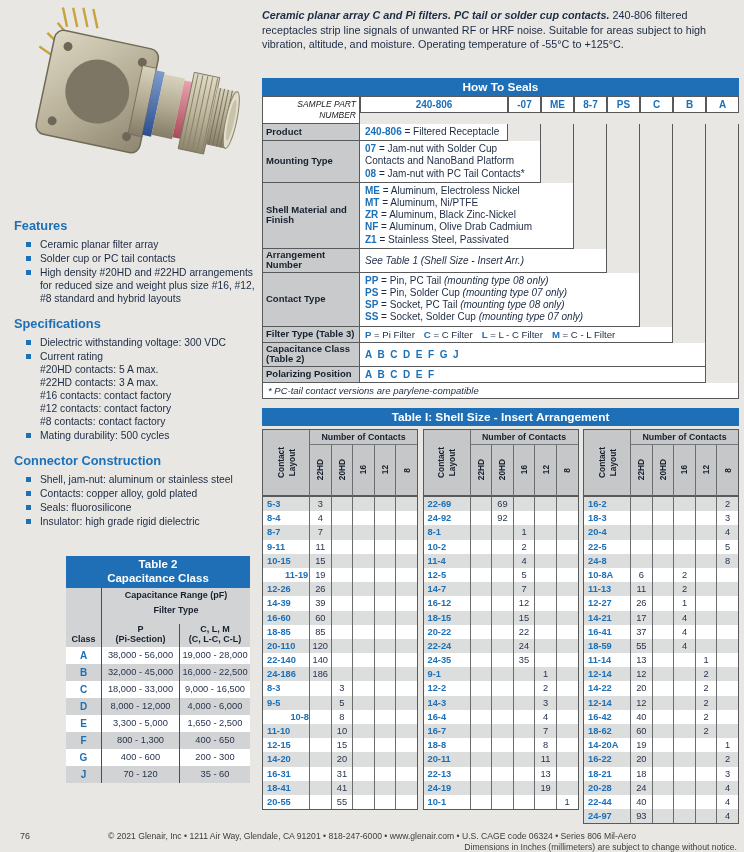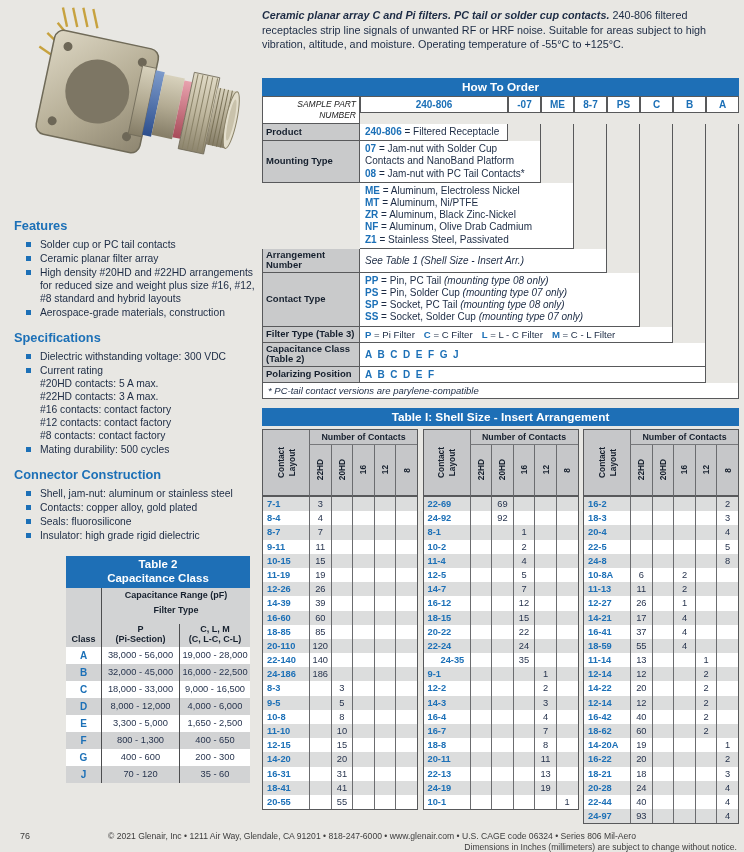--- a/index.html
+++ b/index.html
@@ -170,21 +170,21 @@
       </g>
     </g>
   </svg>
 
   <p class="intro">
     <span class="lead">Ceramic planar array C and Pi filters. PC tail or solder cup contacts.</span>
     <span>240-806 filtered receptacles strip line signals of unwanted RF or HRF noise.  Suitable for areas subject to high vibration, altitude, and moisture. Operating temperature of -55°C to +125°C.</span>
   </p>
 
   <div class="hto">
-    <div class="bar">How To Order</div>
+    <div class="bar">How To Seals</div>
     <div class="hto-grid">
         <div class="hto-sample-label" style="grid-area: 1 / 1;">SAMPLE PART NUMBER</div>
         <div class="hto-sample" style="grid-area: 1 / 2;">240-806</div>
         <div class="hto-sample" style="grid-area: 1 / 3;">-07</div>
         <div class="hto-sample" style="grid-area: 1 / 4;">ME</div>
         <div class="hto-sample" style="grid-area: 1 / 5;">8-7</div>
         <div class="hto-sample" style="grid-area: 1 / 6;">PS</div>
         <div class="hto-sample" style="grid-area: 1 / 7;">C</div>
         <div class="hto-sample" style="grid-area: 1 / 8;">B</div>
         <div class="hto-sample" style="grid-area: 1 / 9;">A</div>
@@ -203,20 +203,21 @@
         <div class="hto-content" style="grid-area: 3 / 2 / auto / span 2;">
           <div class="line" style="white-space: normal;"><span class="code">07</span> = Jam-nut with Solder Cup Contacts and NanoBand Platform</div>
           <div class="line"><span class="code">08</span> = Jam-nut with PC Tail Contacts*</div>
         </div>
         <div class="hto-vcol" style="grid-area: 3 / 4;"></div>
         <div class="hto-vcol" style="grid-area: 3 / 5;"></div>
         <div class="hto-vcol" style="grid-area: 3 / 6;"></div>
         <div class="hto-vcol" style="grid-area: 3 / 7;"></div>
         <div class="hto-vcol" style="grid-area: 3 / 8;"></div>
         <div class="hto-vcol" style="grid-area: 3 / 9;"></div>
+        <div class="hto-label" style="grid-area: 4 / 1;">Shell Material and Finish</div>
         <div class="hto-content" style="grid-area: 4 / 2 / auto / span 3;">
           <div class="line"><span class="code">ME</span> = Aluminum, Electroless Nickel</div>
           <div class="line"><span class="code">MT</span> = Aluminum, Ni/PTFE</div>
           <div class="line"><span class="code">ZR</span> = Aluminum, Black Zinc-Nickel</div>
           <div class="line"><span class="code">NF</span> = Aluminum, Olive Drab Cadmium</div>
           <div class="line"><span class="code">Z1</span> = Stainless Steel, Passivated</div>
         </div>
         <div class="hto-vcol" style="grid-area: 4 / 5;"></div>
         <div class="hto-vcol" style="grid-area: 4 / 6;"></div>
         <div class="hto-vcol" style="grid-area: 4 / 7;"></div>
@@ -256,39 +257,33 @@
         <div class="hto-foot" style="grid-row: 10;">* PC-tail contact versions are parylene-compatible</div>
       </div>
   </div>
 
   <div class="leftcol">
     <h3>Features</h3>
     <ul>
         <li>
           <span class="bullet"></span>
           <span class="li-text">
+            <div>Ceramic planar filter array</div>
+          </span>
+        </li>
+        <li>
+          <span class="bullet"></span>
+          <span class="li-text">
             <div>Solder cup or PC tail contacts</div>
           </span>
         </li>
         <li>
           <span class="bullet"></span>
           <span class="li-text">
-            <div>Ceramic planar filter array</div>
-          </span>
-        </li>
-        <li>
-          <span class="bullet"></span>
-          <span class="li-text">
             <div>High density #20HD and #22HD arrangements for reduced size and weight plus size #16, #12, #8 standard and hybrid layouts</div>
-          </span>
-        </li>
-        <li>
-          <span class="bullet"></span>
-          <span class="li-text">
-            <div>Aerospace-grade materials, construction</div>
           </span>
         </li>
       </ul>
     <h3>Specifications</h3>
     <ul>
         <li>
           <span class="bullet"></span>
           <span class="li-text">
             <div>Dielectric withstanding voltage: 300 VDC</div>
           </span>
@@ -403,21 +398,21 @@
           </div>
           <div class="t1-size" style="grid-area: 2 / 4;">
             <span class="vtext">16</span>
           </div>
           <div class="t1-size" style="grid-area: 2 / 5;">
             <span class="vtext">12</span>
           </div>
           <div class="t1-size" style="grid-area: 2 / 6;">
             <span class="vtext">8</span>
           </div>
-          <div class="t1-lay grow" style="grid-area: 3 / 1;">7-1</div>
+          <div class="t1-lay grow" style="grid-area: 3 / 1;">5-3</div>
           <div class="t1-val grow" style="grid-area: 3 / 2;">3</div>
           <div class="t1-val grow" style="grid-area: 3 / 3;"></div>
           <div class="t1-val grow" style="grid-area: 3 / 4;"></div>
           <div class="t1-val grow" style="grid-area: 3 / 5;"></div>
           <div class="t1-val grow" style="grid-area: 3 / 6;"></div>
           <div class="t1-lay" style="grid-area: 4 / 1;">8-4</div>
           <div class="t1-val" style="grid-area: 4 / 2;">4</div>
           <div class="t1-val" style="grid-area: 4 / 3;"></div>
           <div class="t1-val" style="grid-area: 4 / 4;"></div>
           <div class="t1-val" style="grid-area: 4 / 5;"></div>
@@ -433,21 +428,21 @@
           <div class="t1-val" style="grid-area: 6 / 3;"></div>
           <div class="t1-val" style="grid-area: 6 / 4;"></div>
           <div class="t1-val" style="grid-area: 6 / 5;"></div>
           <div class="t1-val" style="grid-area: 6 / 6;"></div>
           <div class="t1-lay grow" style="grid-area: 7 / 1;">10-15</div>
           <div class="t1-val grow" style="grid-area: 7 / 2;">15</div>
           <div class="t1-val grow" style="grid-area: 7 / 3;"></div>
           <div class="t1-val grow" style="grid-area: 7 / 4;"></div>
           <div class="t1-val grow" style="grid-area: 7 / 5;"></div>
           <div class="t1-val grow" style="grid-area: 7 / 6;"></div>
-          <div class="t1-lay" style="grid-area: 8 / 1;">11-19</div>
+          <div class="t1-lay" style="grid-area: 8 / 1; margin-left: 18px;">11-19</div>
           <div class="t1-val" style="grid-area: 8 / 2;">19</div>
           <div class="t1-val" style="grid-area: 8 / 3;"></div>
           <div class="t1-val" style="grid-area: 8 / 4;"></div>
           <div class="t1-val" style="grid-area: 8 / 5;"></div>
           <div class="t1-val" style="grid-area: 8 / 6;"></div>
           <div class="t1-lay grow" style="grid-area: 9 / 1;">12-26</div>
           <div class="t1-val grow" style="grid-area: 9 / 2;">26</div>
           <div class="t1-val grow" style="grid-area: 9 / 3;"></div>
           <div class="t1-val grow" style="grid-area: 9 / 4;"></div>
           <div class="t1-val grow" style="grid-area: 9 / 5;"></div>
@@ -493,21 +488,21 @@
           <div class="t1-val" style="grid-area: 16 / 3;">3</div>
           <div class="t1-val" style="grid-area: 16 / 4;"></div>
           <div class="t1-val" style="grid-area: 16 / 5;"></div>
           <div class="t1-val" style="grid-area: 16 / 6;"></div>
           <div class="t1-lay grow" style="grid-area: 17 / 1;">9-5</div>
           <div class="t1-val grow" style="grid-area: 17 / 2;"></div>
           <div class="t1-val grow" style="grid-area: 17 / 3;">5</div>
           <div class="t1-val grow" style="grid-area: 17 / 4;"></div>
           <div class="t1-val grow" style="grid-area: 17 / 5;"></div>
           <div class="t1-val grow" style="grid-area: 17 / 6;"></div>
-          <div class="t1-lay" style="grid-area: 18 / 1;">10-8</div>
+          <div class="t1-lay" style="grid-area: 18 / 1; text-align: right;">10-8</div>
           <div class="t1-val" style="grid-area: 18 / 2;"></div>
           <div class="t1-val" style="grid-area: 18 / 3;">8</div>
           <div class="t1-val" style="grid-area: 18 / 4;"></div>
           <div class="t1-val" style="grid-area: 18 / 5;"></div>
           <div class="t1-val" style="grid-area: 18 / 6;"></div>
           <div class="t1-lay grow" style="grid-area: 19 / 1;">11-10</div>
           <div class="t1-val grow" style="grid-area: 19 / 2;"></div>
           <div class="t1-val grow" style="grid-area: 19 / 3;">10</div>
           <div class="t1-val grow" style="grid-area: 19 / 4;"></div>
           <div class="t1-val grow" style="grid-area: 19 / 5;"></div>
@@ -623,21 +618,21 @@
           <div class="t1-val" style="grid-area: 12 / 3;"></div>
           <div class="t1-val" style="grid-area: 12 / 4;">22</div>
           <div class="t1-val" style="grid-area: 12 / 5;"></div>
           <div class="t1-val" style="grid-area: 12 / 6;"></div>
           <div class="t1-lay grow" style="grid-area: 13 / 1;">22-24</div>
           <div class="t1-val grow" style="grid-area: 13 / 2;"></div>
           <div class="t1-val grow" style="grid-area: 13 / 3;"></div>
           <div class="t1-val grow" style="grid-area: 13 / 4;">24</div>
           <div class="t1-val grow" style="grid-area: 13 / 5;"></div>
           <div class="t1-val grow" style="grid-area: 13 / 6;"></div>
-          <div class="t1-lay" style="grid-area: 14 / 1; margin-left: 13px;">24-35</div>
+          <div class="t1-lay" style="grid-area: 14 / 1;">24-35</div>
           <div class="t1-val" style="grid-area: 14 / 2;"></div>
           <div class="t1-val" style="grid-area: 14 / 3;"></div>
           <div class="t1-val" style="grid-area: 14 / 4;">35</div>
           <div class="t1-val" style="grid-area: 14 / 5;"></div>
           <div class="t1-val" style="grid-area: 14 / 6;"></div>
           <div class="t1-lay grow" style="grid-area: 15 / 1;">9-1</div>
           <div class="t1-val grow" style="grid-area: 15 / 2;"></div>
           <div class="t1-val grow" style="grid-area: 15 / 3;"></div>
           <div class="t1-val grow" style="grid-area: 15 / 4;"></div>
           <div class="t1-val grow" style="grid-area: 15 / 5;">1</div>

